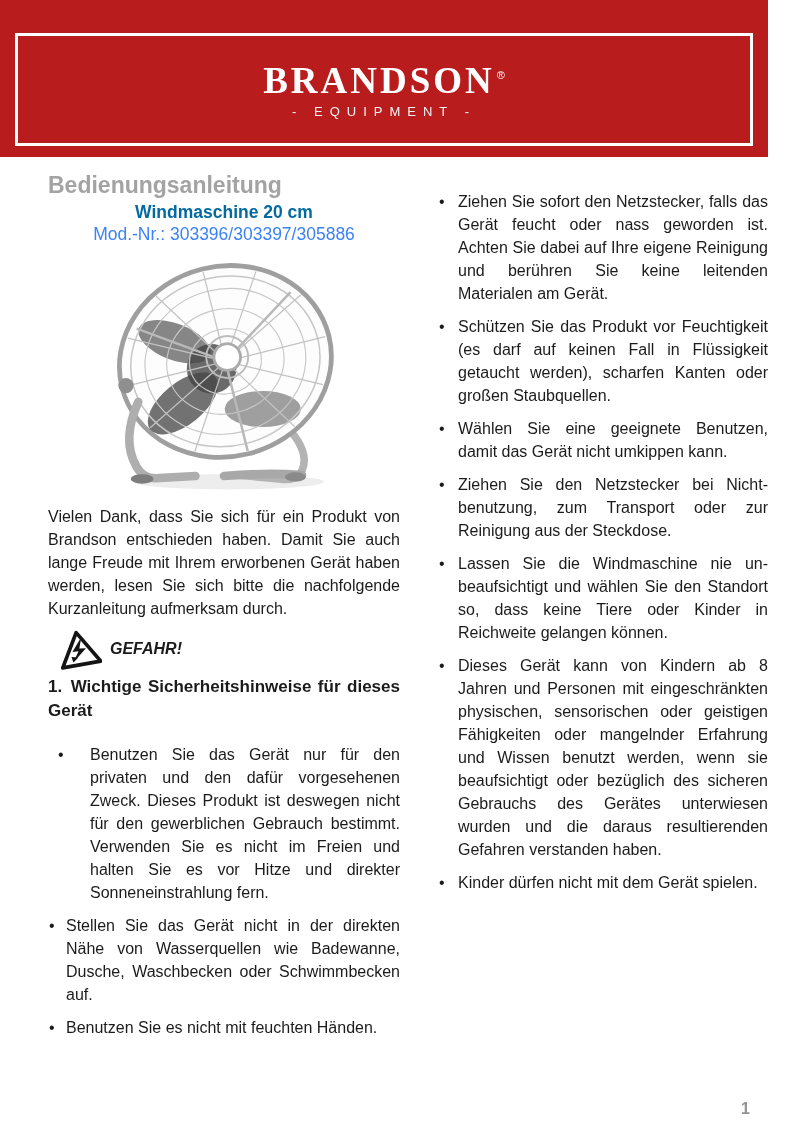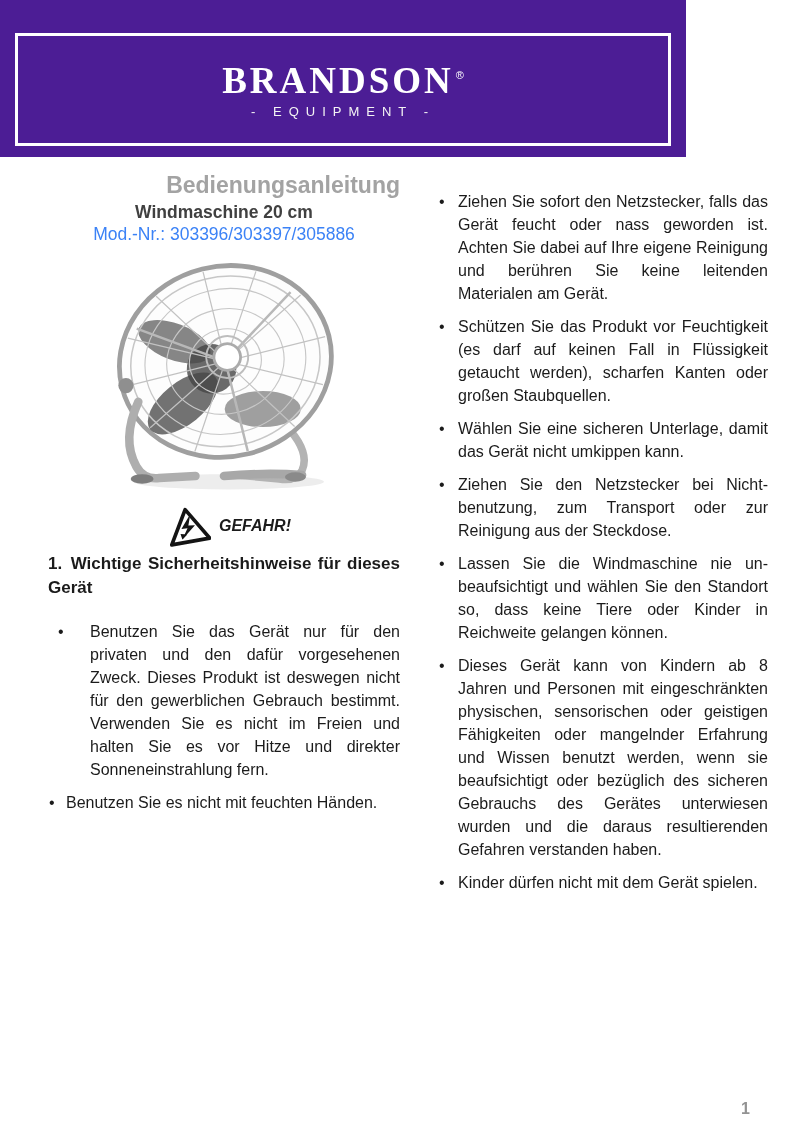--- a/index.html
+++ b/index.html
@@ -4,22 +4,22 @@
 <style>
   * { margin:0; padding:0; box-sizing:border-box; }
   html,body { background:#ffffff; }
   body {
     width:802px; height:1134px; position:relative; overflow:hidden;
     font-family:"Liberation Sans", sans-serif; color:#1b1b1b;
   }
 
   
   .brand-header {
-    position:absolute; top:0; left:0; width:686px; height:157px;
-    background:#4c1d95;
+    position:absolute; top:0; left:0; width:768px; height:157px;
+    background:#b91c1c;
   }
   .brand-border {
     position:absolute; left:15px; right:15px; top:33px; bottom:11px;
     border:3px solid #ffffff;
     display:flex; align-items:center; justify-content:center;
   }
   .logo { text-align:center; color:#ffffff; line-height:1; }
   .logo-name {
     font-family:"Liberation Serif", serif; font-weight:bold;
     font-size:37px; letter-spacing:3px;
@@ -32,42 +32,42 @@
   
   .columns {
     position:absolute; top:168px; left:48px; width:720px;
     display:flex; gap:37px;
   }
   .col-left  { width:352px; }
   .col-right { width:331px; }
 
   
   .doc-title {
-    margin-top:4px; text-align:right;
+    margin-top:4px; text-align:left;
     font-size:23px; font-weight:bold; color:#a3a3a3;
   }
   .product-name {
     margin-top:3px; text-align:center;
-    font-size:17.5px; font-weight:bold; color:#404040;
+    font-size:17.5px; font-weight:bold; color:#0369a1;
   }
   .model-line {
     margin-top:1px; text-align:center; font-size:17.5px; color:#3b82f6;
   }
 
   
   .fan-wrap { margin:14px auto 6px auto; width:300px; height:238px; }
 
   
   .intro {
     margin-top:8px; font-size:16px; line-height:23px;
     text-align:justify;
   }
 
   .warn-row {
-    margin:8px 0 4px 8px; display:flex; align-items:center; gap:66px;flex-direction:column;
+    margin:8px 0 4px 8px; display:flex; align-items:center; gap:66px;
   }
   .warn-item { display:flex; align-items:center; gap:8px; }
   .warn-label { font-size:16px; font-weight:bold; font-style:italic; }
 
   .section-heading {
     margin-top:5px; font-size:17px; font-weight:bold;
     line-height:24px; text-align:justify;
   }
 
   ul.bullets { list-style:none; margin-top:20px; }
@@ -142,47 +142,49 @@
         </g>
 
         <circle cx="47" cy="133" r="8" fill="#8f8f8f"></circle>
 
         <path d="M 60 150 Q 42 190 58 218 Q 66 232 82 230 L 120 228" stroke="#aeaeae" stroke-width="9" fill="none" stroke-linecap="round"></path>
         <ellipse cx="64" cy="231" rx="12" ry="5" fill="#7d7d7d"></ellipse>
         <ellipse cx="225" cy="229" rx="11" ry="5" fill="#8a8a8a"></ellipse>
       </svg>
     </div>
 
+    <p class="intro">Vielen Dank, dass Sie sich für ein Pro­dukt von Brandson entschieden haben. Damit Sie auch lange Freude mit Ihrem erworbenen Gerät haben werden, lesen Sie sich bitte die nachfolgende Kurzanlei­tung aufmerksam durch.</p>
 
     <div class="warn-row">
       <span class="warn-item">
         <svg width="46" height="42" viewBox="0 0 52 48">
           <g transform="rotate(-10 26 24)">
             <path d="M26 5 L48 42 L4 42 Z" fill="none" stroke="#141414" stroke-width="4.2" stroke-linejoin="round"></path>
             <path d="M31 11 L18 26 L25 26.5 L17 38 L34 24.5 L26.5 23.5 Z" fill="#141414"></path>
             <path d="M17 38 L16 31.5 L23.5 33.5 Z" fill="#141414"></path>
           </g>
         </svg>
         <span class="warn-label">GEFAHR!</span>
       </span>
     </div>
 
     <h3 class="section-heading">1. Wichtige Sicherheitshinweise für dieses Gerät</h3>
 
     <ul class="bullets" id="left-list">
         <li>Benutzen Sie das Gerät nur für den privaten und den dafür vorgesehenen Zweck. Dieses Produkt ist deswegen nicht für den gewerblichen Gebrauch bestimmt. Verwenden Sie es nicht im Freien und halten Sie es vor Hitze und direkter Sonneneinstrahlung fern.</li>
+        <li>Stellen Sie das Gerät nicht in der direk­ten Nähe von Wasserquellen wie Ba­dewanne, Dusche, Waschbecken oder Schwimmbecken auf.</li>
         <li>Benutzen Sie es nicht mit feuchten Händen.</li>
       </ul>
   </div>
 
   <div class="col-right">
     <ul class="bullets" id="right-list">
         <li>Ziehen Sie sofort den Netzstecker, falls das Gerät feucht oder nass geworden ist. Achten Sie dabei auf Ihre eigene Reinigung und berühren Sie keine lei­tenden Materialen am Gerät.</li>
         <li>Schützen Sie das Produkt vor Feuchtig­keit (es darf auf keinen Fall in Flüssig­keit getaucht werden), scharfen Kan­ten oder großen Staubquellen.</li>
-        <li>Wählen Sie eine sicheren Unterlage, damit das Gerät nicht umkippen kann.</li>
+        <li>Wählen Sie eine geeignete Benutzen, damit das Gerät nicht umkippen kann.</li>
         <li>Ziehen Sie den Netzstecker bei Nicht­benutzung, zum Transport oder zur Reinigung aus der Steckdose.</li>
         <li>Lassen Sie die Windmaschine nie un­beaufsichtigt und wählen Sie den Standort so, dass keine Tiere oder Kin­der in Reichweite gelangen können.</li>
         <li>Dieses Gerät kann von Kindern ab 8 Jahren und Personen mit einge­schränkten physischen, sensorischen oder geistigen Fähigkeiten oder man­gelnder Erfahrung und Wissen benutzt werden, wenn sie beaufsichtigt oder bezüglich des sicheren Gebrauchs des Gerätes unterwiesen wurden und die daraus resultierenden Gefahren ver­standen haben.</li>
         <li>Kinder dürfen nicht mit dem Gerät spielen.</li>
       </ul>
   </div>
 
 </div>
 
 <div class="page-number">1</div>

